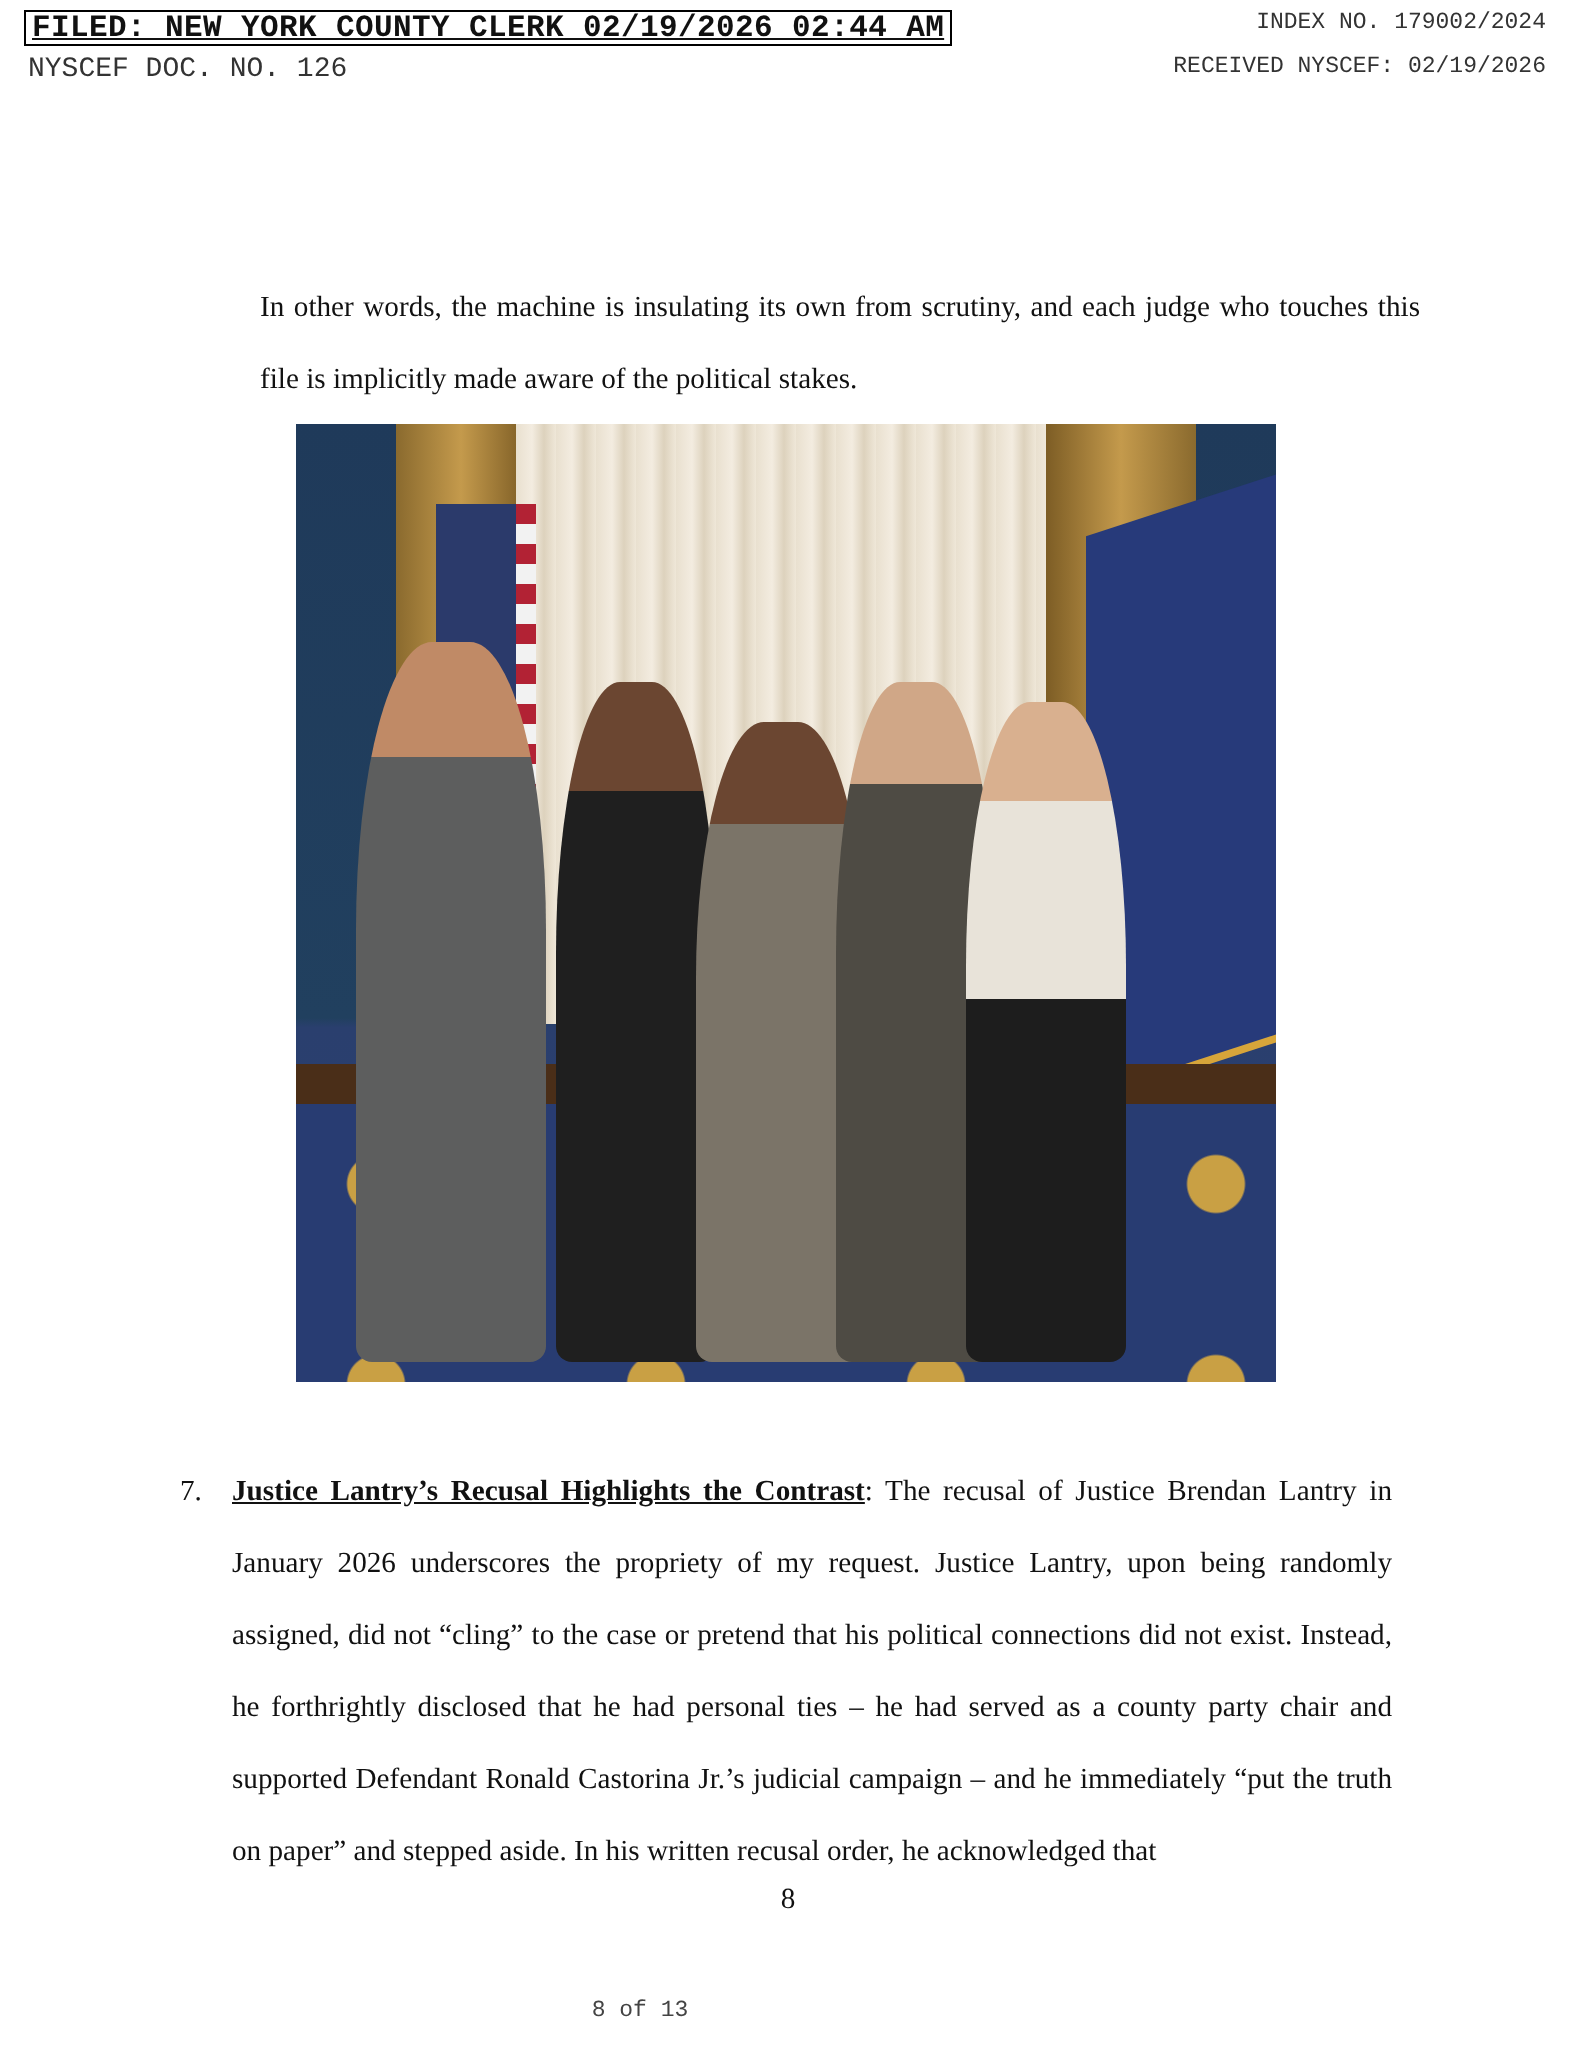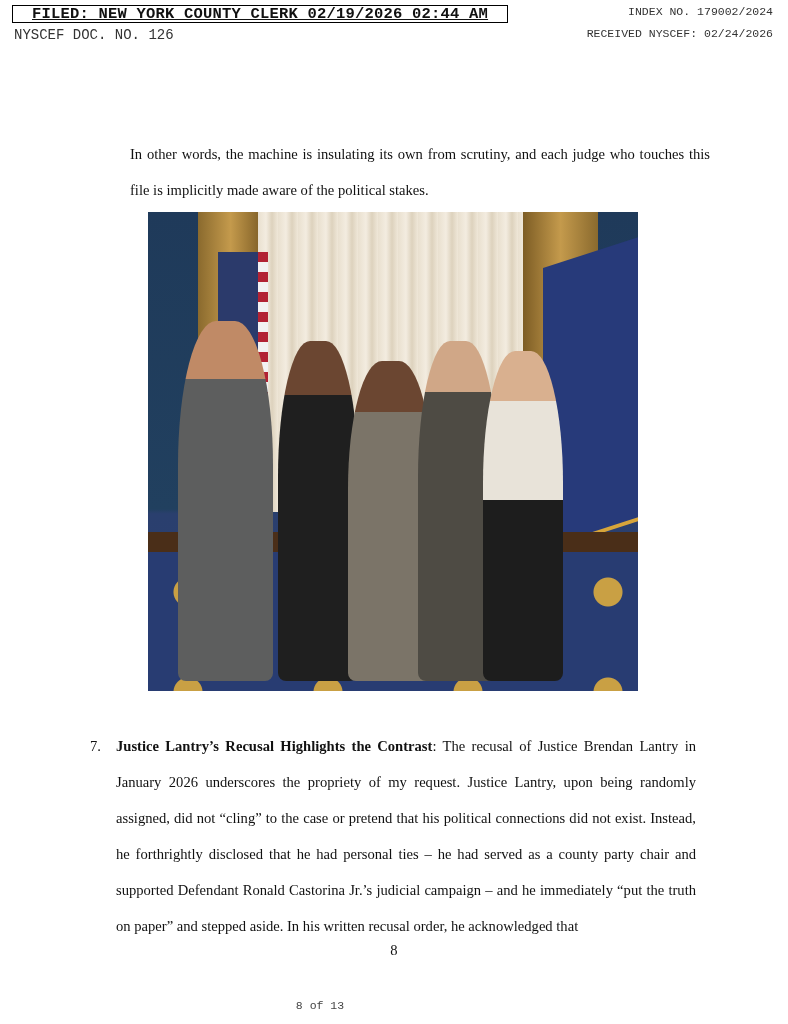--- a/index.html
+++ b/index.html
@@ -1,21 +1,21 @@
 <!DOCTYPE html>
 <html><head>
   <meta charset="utf-8">
   <style>
     html, body { margin: 0; padding: 0; background: #ffffff; }
     body { width: 788px; height: 1024px; position: relative; overflow: hidden; font-family: "Liberation Serif", serif; color: #111; }
 
     .hdr-filed {
       position: absolute; left: 12px; top: 5px;
       font-family: "Liberation Mono", monospace; font-weight: bold; font-size: 15.5px;
-      border: 1.5px solid #000; padding: 0 19px; line-height: 16px; letter-spacing: 0.2px;
+      border: 1.5px solid #000; padding: 0 3px; line-height: 16px; letter-spacing: 0.2px;
       text-decoration: underline;
     }
     .hdr-index { position: absolute; right: 15px; top: 5px; font-family: "Liberation Mono", monospace; font-size: 11.5px; color: #333; }
     .hdr-doc { position: absolute; left: 14px; top: 27px; font-family: "Liberation Mono", monospace; font-size: 14px; color: #333; }
     .hdr-received { position: absolute; right: 15px; top: 27px; font-family: "Liberation Mono", monospace; font-size: 11.5px; color: #333; }
 
     .para { position: absolute; left: 116px; width: 580px; font-size: 14.6px; line-height: 36px; text-align: justify; }
     .p1 { top: 122px; }
 
     .photo {
@@ -38,32 +38,32 @@
       #283c72; background-size: 140px 100px; }
     .photo .person { position: absolute; bottom: 10px; border-radius: 40% 40% 8px 8px; }
     .photo .p-a { left: 30px; width: 95px; height: 360px; background: linear-gradient(180deg,#c08a66 0 16%,#5d5e5e 16% 100%); }
     .photo .p-b { left: 130px; width: 80px; height: 340px; background: linear-gradient(180deg,#6b4631 0 16%,#1f1f1f 16% 100%); }
     .photo .p-c { left: 200px; width: 85px; height: 320px; background: linear-gradient(180deg,#6b4631 0 16%,#7b7468 16% 100%); }
     .photo .p-d { left: 270px; width: 80px; height: 340px; background: linear-gradient(180deg,#d0a787 0 15%,#4e4b44 15% 100%); }
     .photo .p-e { left: 335px; width: 80px; height: 330px; background: linear-gradient(180deg,#d9b08f 0 15%,#e8e3d9 15% 45%,#1d1d1d 45% 100%); }
 
     .p7 { top: 728px; left: 116px; width: 580px; }
     .p7 .num { position: absolute; left: -26px; top: 0; }
-    .p7 .heading { font-weight: bold; }
+    .p7 .heading { font-weight: bold; text-decoration: underline; }
 
     .page-num { position: absolute; top: 942px; left: 0; width: 788px; text-align: center; font-size: 14.6px; }
     .page-of { position: absolute; top: 999px; left: 0; width: 640px; text-align: center; font-family: "Liberation Mono", monospace; font-size: 11.5px; color: #444; }
   </style>
 </head>
 <body>
 
 <div class="hdr-filed">FILED: NEW YORK COUNTY CLERK 02/19/2026 02:44 AM</div>
 <div class="hdr-index">INDEX NO. 179002/2024</div>
 <div class="hdr-doc">NYSCEF DOC. NO. 126</div>
-<div class="hdr-received">RECEIVED NYSCEF: 02/24/2026</div>
+<div class="hdr-received">RECEIVED NYSCEF: 02/19/2026</div>
 
 <p class="para p1" style="margin:14px;">In other words, the machine is insulating its own from scrutiny, and each judge who touches this file is implicitly made aware of the political stakes.</p>
 
 <div class="photo" role="img" title="Photograph of five people posing together in a formal chamber with cream curtains, gold drapes, a U.S. flag and a New York State flag, standing on a blue carpet patterned with gold state seals.">
   <div class="drape-l"></div>
   <div class="curtain"></div>
   <div class="drape-r"></div>
   <div class="flag-us"></div>
   <div class="flag-ny"></div>
   <div class="wainscot"></div>

